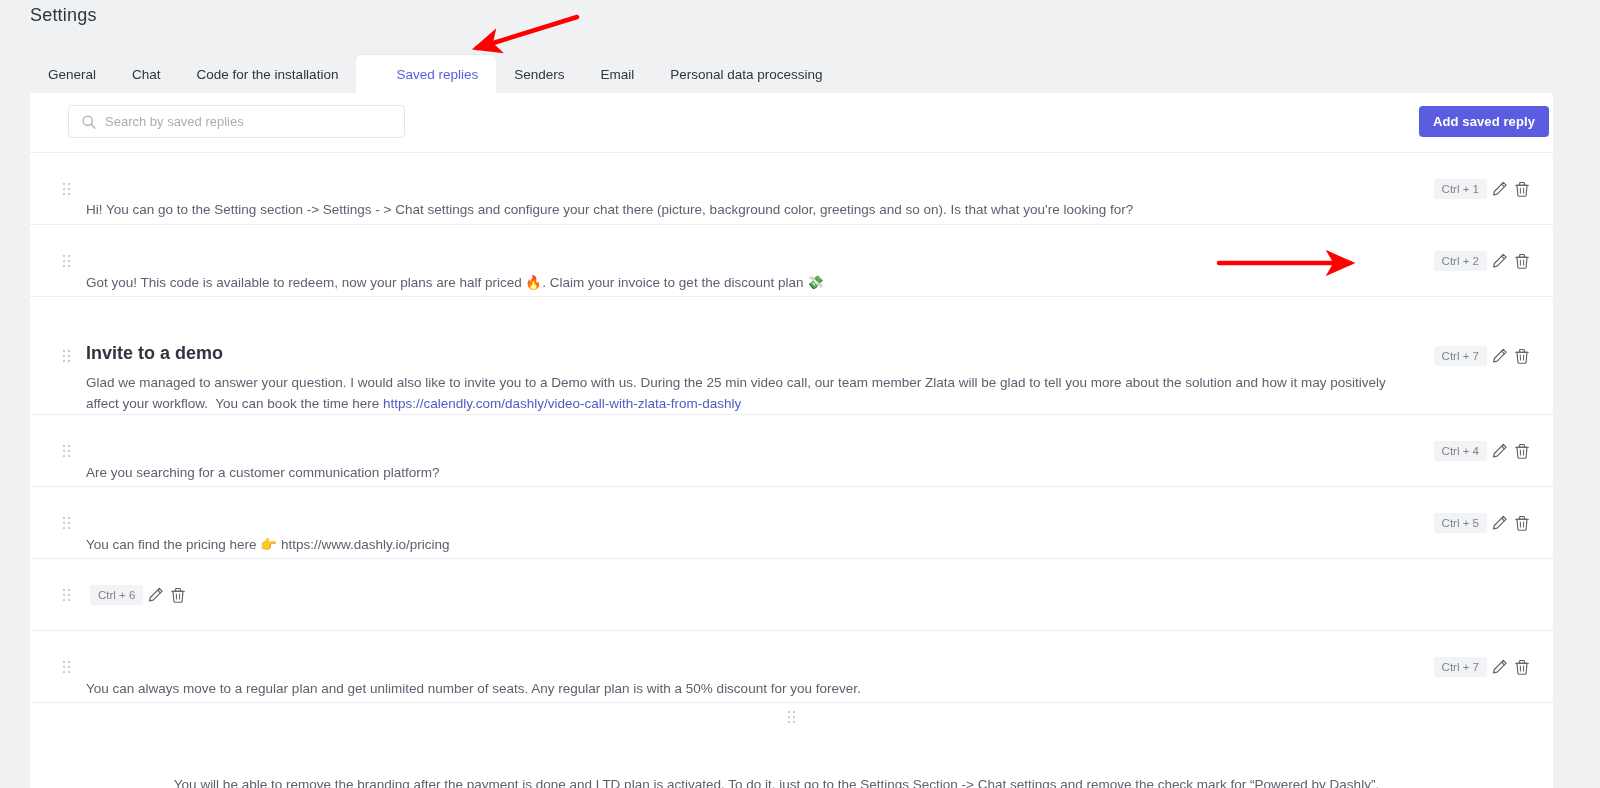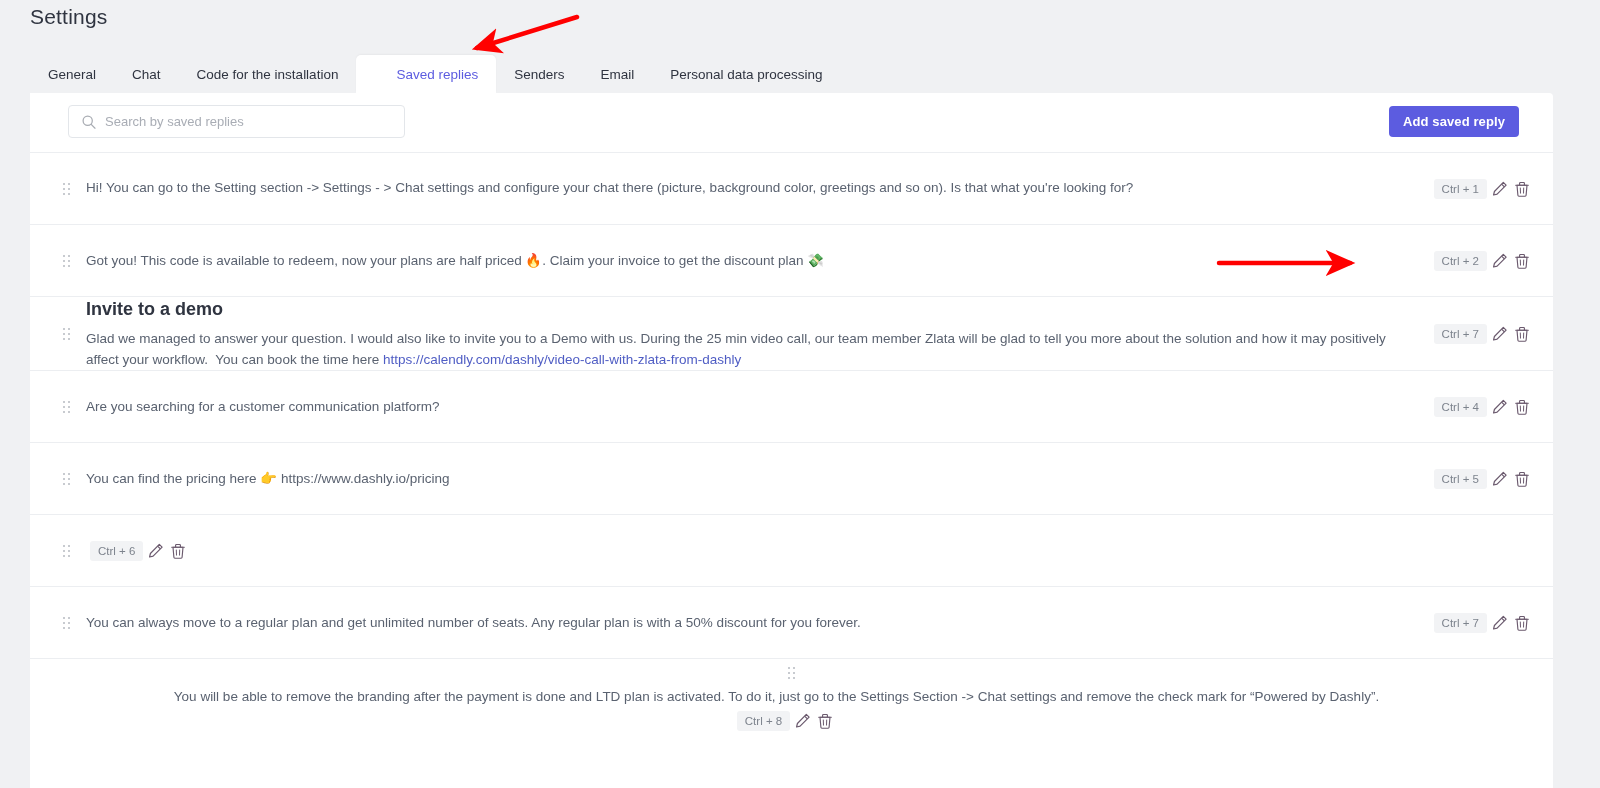--- a/index.html
+++ b/index.html
@@ -15,21 +15,21 @@
     width: 1600px;
     height: 788px;
     background: #f0f1f3;
   }
 
   
   .page-title {
     position: absolute;
     left: 30px;
     top: 5px;
-    font-size: 21px;
+    font-size: 18px;
     font-weight: 400;
     color: #2f3440;
     letter-spacing: .2px;
   }
 
   
   .tabs {
     position: absolute;
     left: 30px;
     top: 55px;
@@ -100,21 +100,21 @@
     font-family: "Liberation Sans", sans-serif;
     font-size: 13px;
     color: #2f3440;
     width: 270px;
     background: transparent;
   }
   .search-input::placeholder { color: #a9adb5; }
 
   .add-btn {
     position: absolute;
-    right: 34px;
+    right: 4px;
     top: 13px;
     height: 31px;
     padding: 0 14px;
     background: #5c5ce0;
     color: #fff;
     border: none;
     border-radius: 4px;
     font-family: "Liberation Sans", sans-serif;
     font-size: 13px;
     font-weight: 700;
@@ -147,20 +147,21 @@
     grid-template-columns: 2px 2px;
     grid-template-rows: 2px 2px 2px;
     gap: 3px 3px;
   }
   .dots i { display: block; width: 2px; height: 2px; background: #b6bac1; border-radius: 50%; }
 
   .row-body {
     flex: 1 1 auto;
     padding: 0 14px 0 6px;
     min-width: 0;
+    margin-top: 44px;
   }
   .row-heading {
     font-size: 18px;
     font-weight: 700;
     color: #2f3440;
     margin-bottom: 8px;
     line-height: 1.35;
   }
   .row-text {
     font-size: 13.5px;

